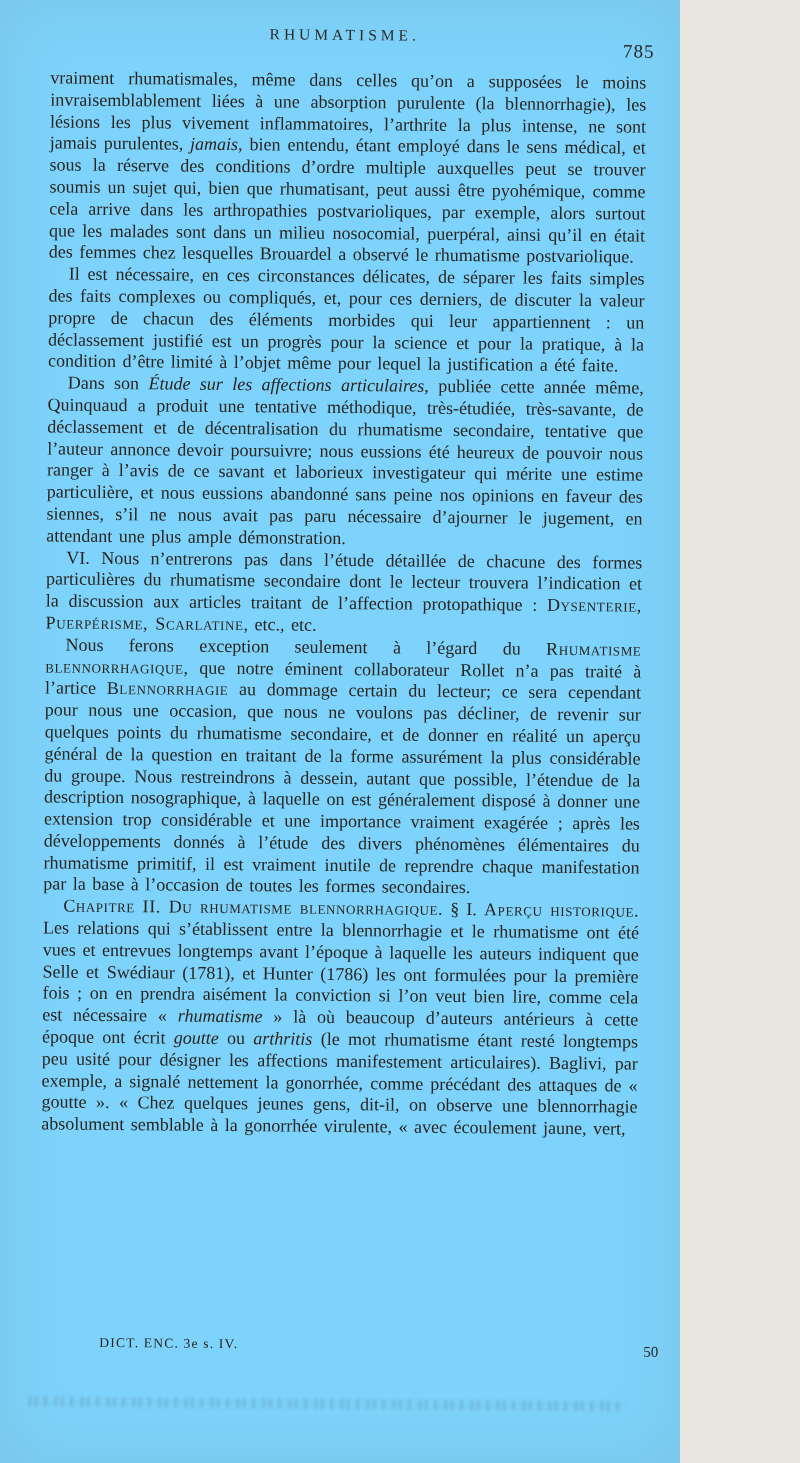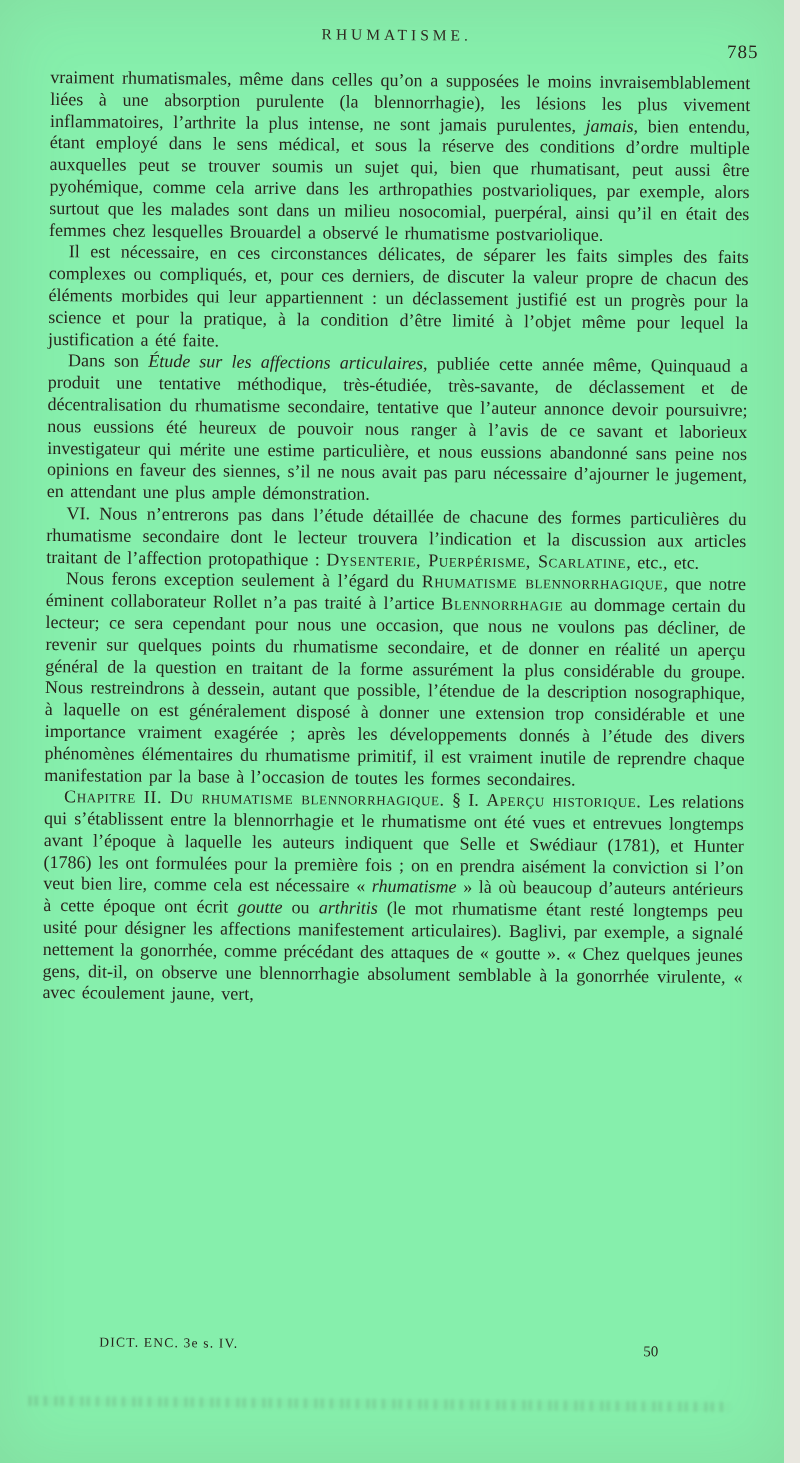--- a/index.html
+++ b/index.html
@@ -9,23 +9,23 @@
   body {
     width: 800px;
     height: 1463px;
     overflow: hidden;
     background: #e9e7e0;
     font-family: "Liberation Serif", "DejaVu Serif", serif;
     color: #2a241d;
   }
   .page {
     position: relative;
-    width: 784px;
+    width: 680px;
     height: 1463px;
-    background: #86efac;
+    background: #7dd3fc;
     box-shadow: inset 0 0 70px rgba(115, 105, 85, 0.14);
   }
   .scan {
     position: absolute;
     left: 0;
     top: 0;
     width: 100%;
     height: 100%;
     transform: rotate(0.5deg);
     transform-origin: 50% 40%;

